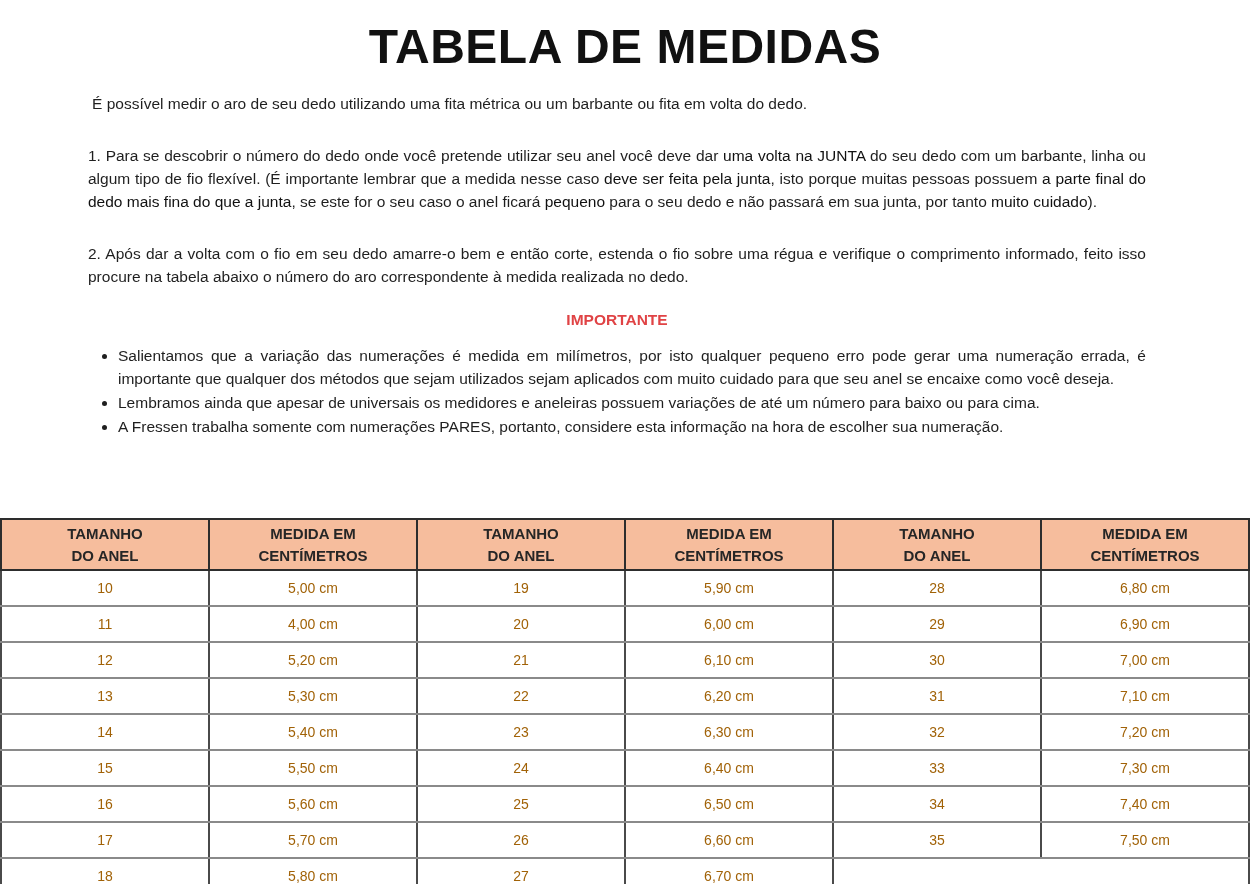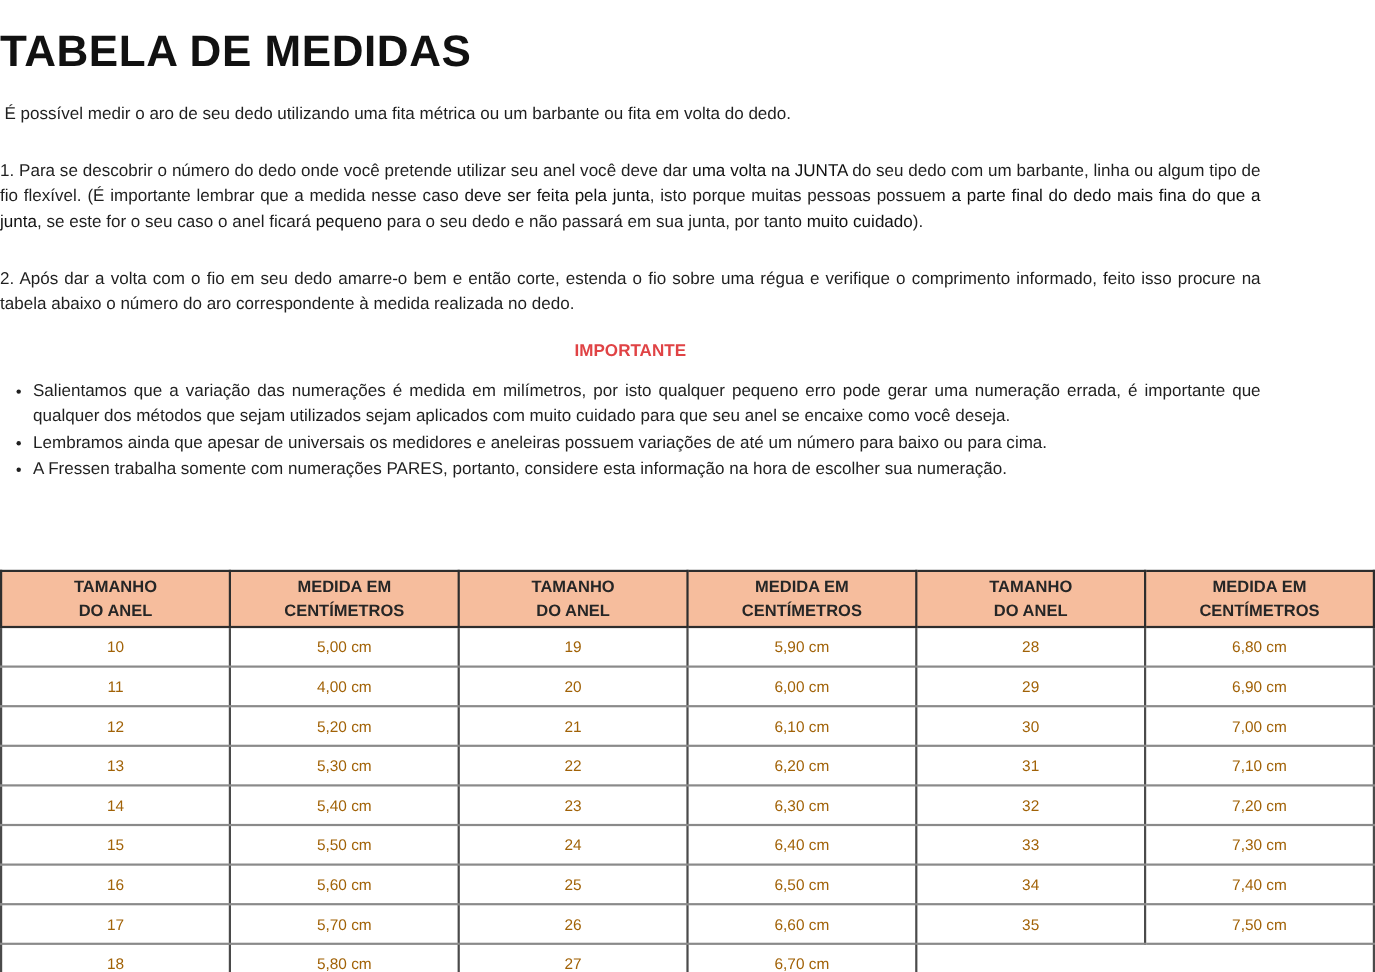--- a/index.html
+++ b/index.html
@@ -12,28 +12,29 @@
     position: relative;
     width: 1250px;
     height: 884px;
     overflow: hidden;
     background: #ffffff;
     font-family: "Liberation Sans", sans-serif;
     color: #1f1f1f;
   }
   .page-title {
     margin: 26px 0 16px 0;
-    text-align: left;
-    font-size: 40px;
+    text-align: center;
+    font-size: 48px;
     line-height: 42px;
     font-weight: bold;
     letter-spacing: 0.5px;
     color: #111111;
   }
   .content {
+    margin-left: 88px;
     margin-right: 104px;
   }
   .intro {
     margin: 24px 0 0 4px;
     font-size: 15.5px;
     line-height: 23px;
   }
   .para {
     margin: 29px 0 0 0;
     font-size: 15.5px;

